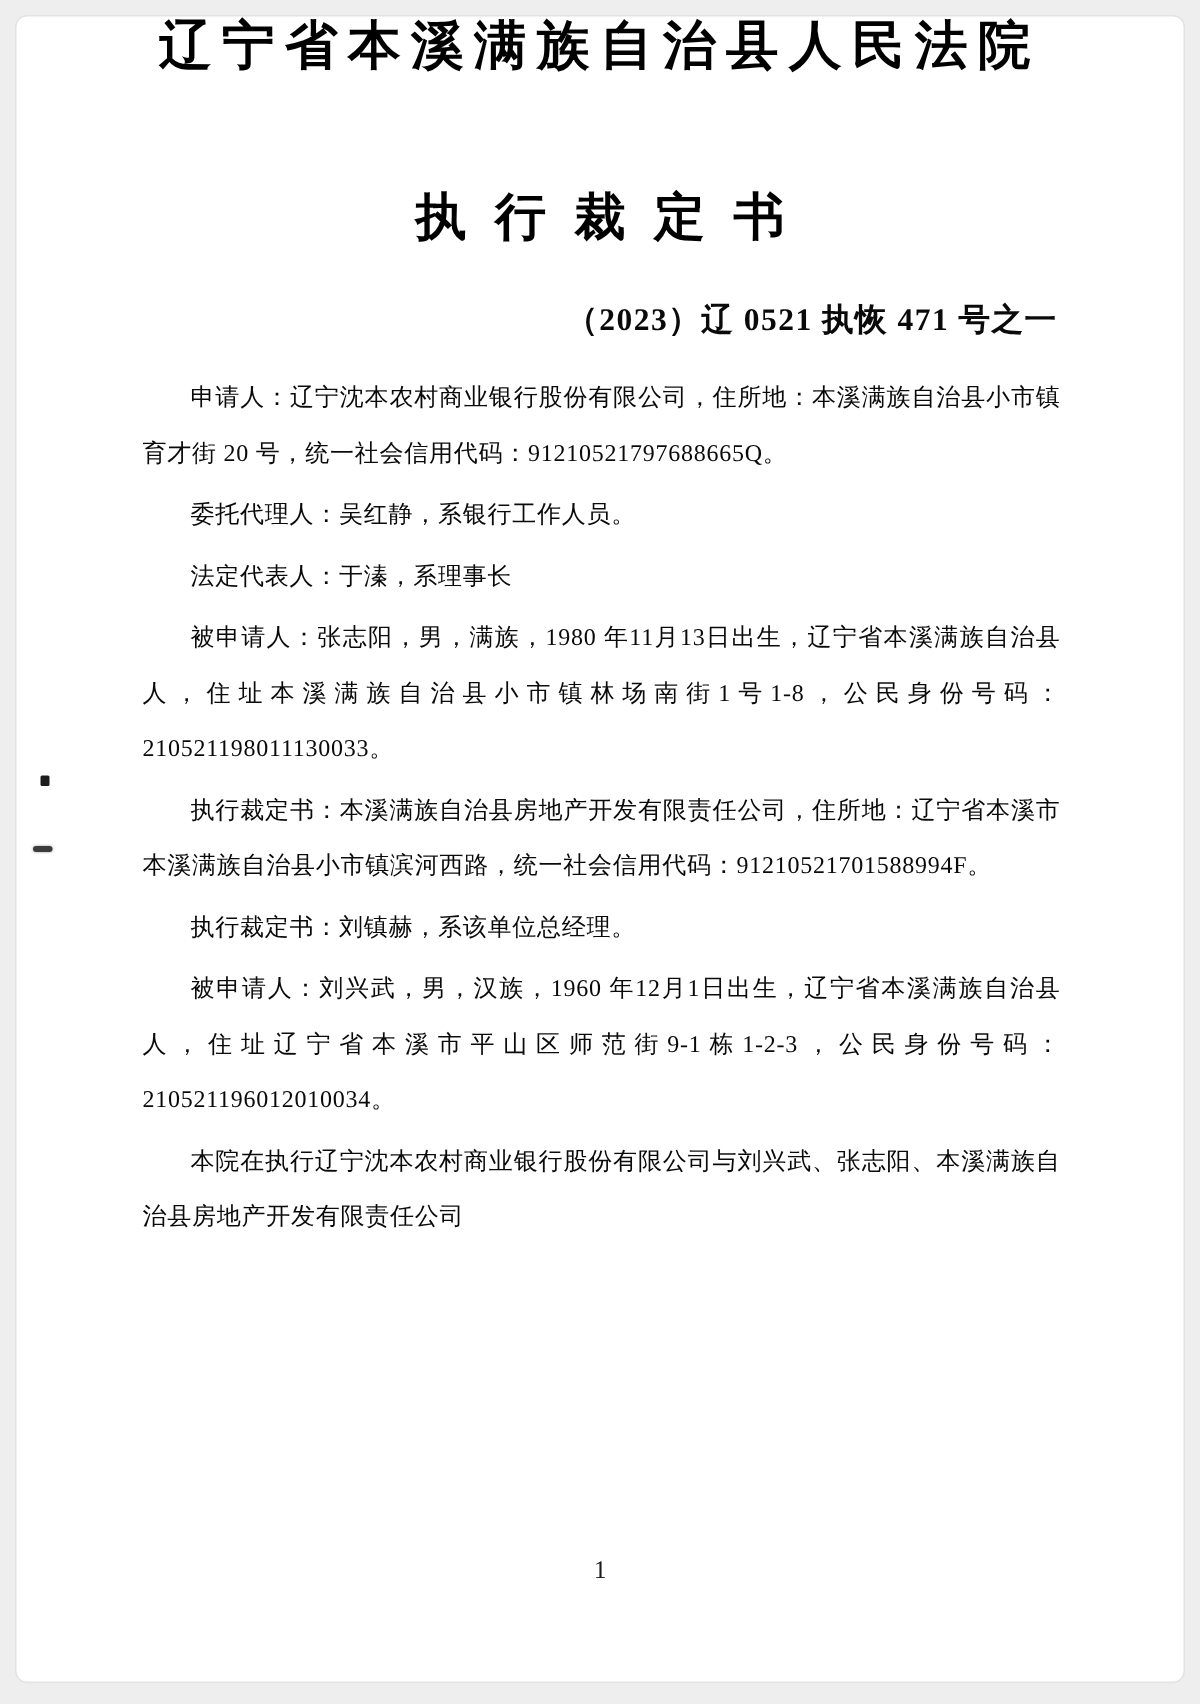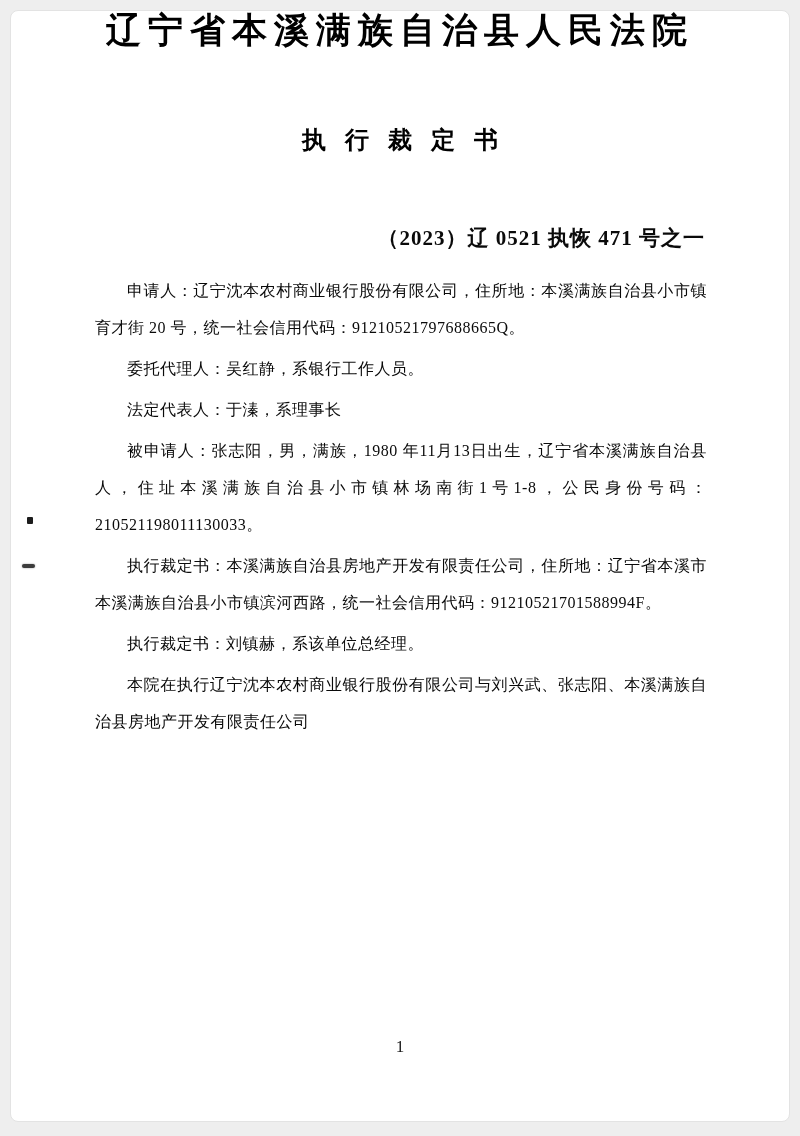--- a/index.html
+++ b/index.html
@@ -24,30 +24,30 @@
     font-size: 35px;
     line-height: 1.15;
     font-weight: bold;
     letter-spacing: 7px;
     color: #000;
     white-space: nowrap;
   }
   .doc-title {
     margin-top: 76px;
     text-align: center;
-    font-size: 24px;
+    font-size: 34px;
     line-height: 1.1;
     font-weight: bold;
     letter-spacing: 19px;
     text-indent: 19px; 
     color: #000;
     white-space: nowrap;
   }
   .case-number {
-    margin-top: 72px;
+    margin-top: 36px;
     padding-right: 84px;
     text-align: right;
     font-size: 21px;
     line-height: 24px;
     font-weight: bold;
     letter-spacing: 1px;
   }
   .doc-body {
     margin-top: 22px;
     padding: 0 82px 0 84px;
@@ -96,20 +96,21 @@
 
   <div class="case-number">（2023）辽 0521 执恢 471 号之一</div>
 
   <div class="doc-body">
     <p>申请人：辽宁沈本农村商业银行股份有限公司，住所地：本溪满族自治县小市镇育才街 20 号，统一社会信用代码：91210521797688665Q。</p>
     <p>委托代理人：吴红静，系银行工作人员。</p>
     <p>法定代表人：于溱，系理事长</p>
     <p>被申请人：张志阳，男，满族，1980 年11月13日出生，辽宁省本溪满族自治县人，住址本溪满族自治县小市镇林场南街1号1-8，公民身份号码：210521198011130033。</p>
     <p>执行裁定书：本溪满族自治县房地产开发有限责任公司，住所地：辽宁省本溪市本溪满族自治县小市镇滨河西路，统一社会信用代码：91210521701588994F。</p>
     <p>执行裁定书：刘镇赫，系该单位总经理。</p>
+    <p>被申请人：刘兴武，男，汉族，1960 年12月1日出生，辽宁省本溪满族自治县人，住址辽宁省本溪市平山区师范街9-1栋1-2-3，公民身份号码：210521196012010034。</p>
     <p>本院在执行辽宁沈本农村商业银行股份有限公司与刘兴武、张志阳、本溪满族自治县房地产开发有限责任公司</p>
   </div>
 
   <div class="page-number">1</div>
 
   <div class="artifact-dot"></div>
   <div class="artifact-dash"></div>
 
 </div>
 

